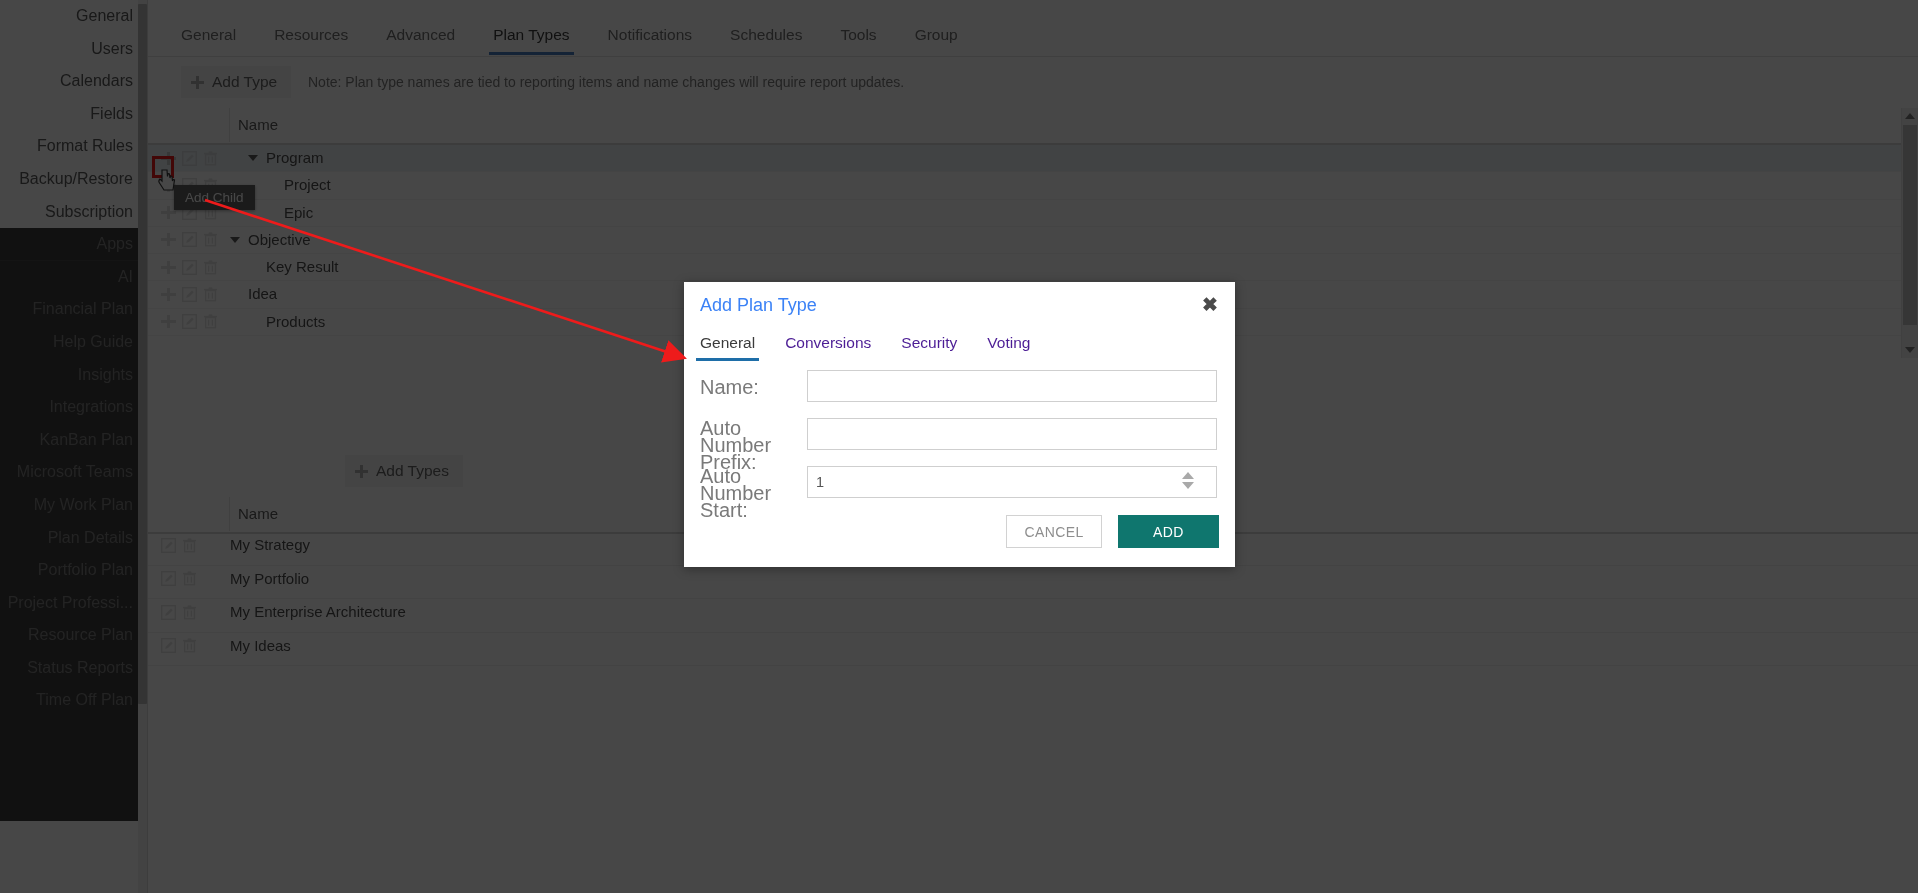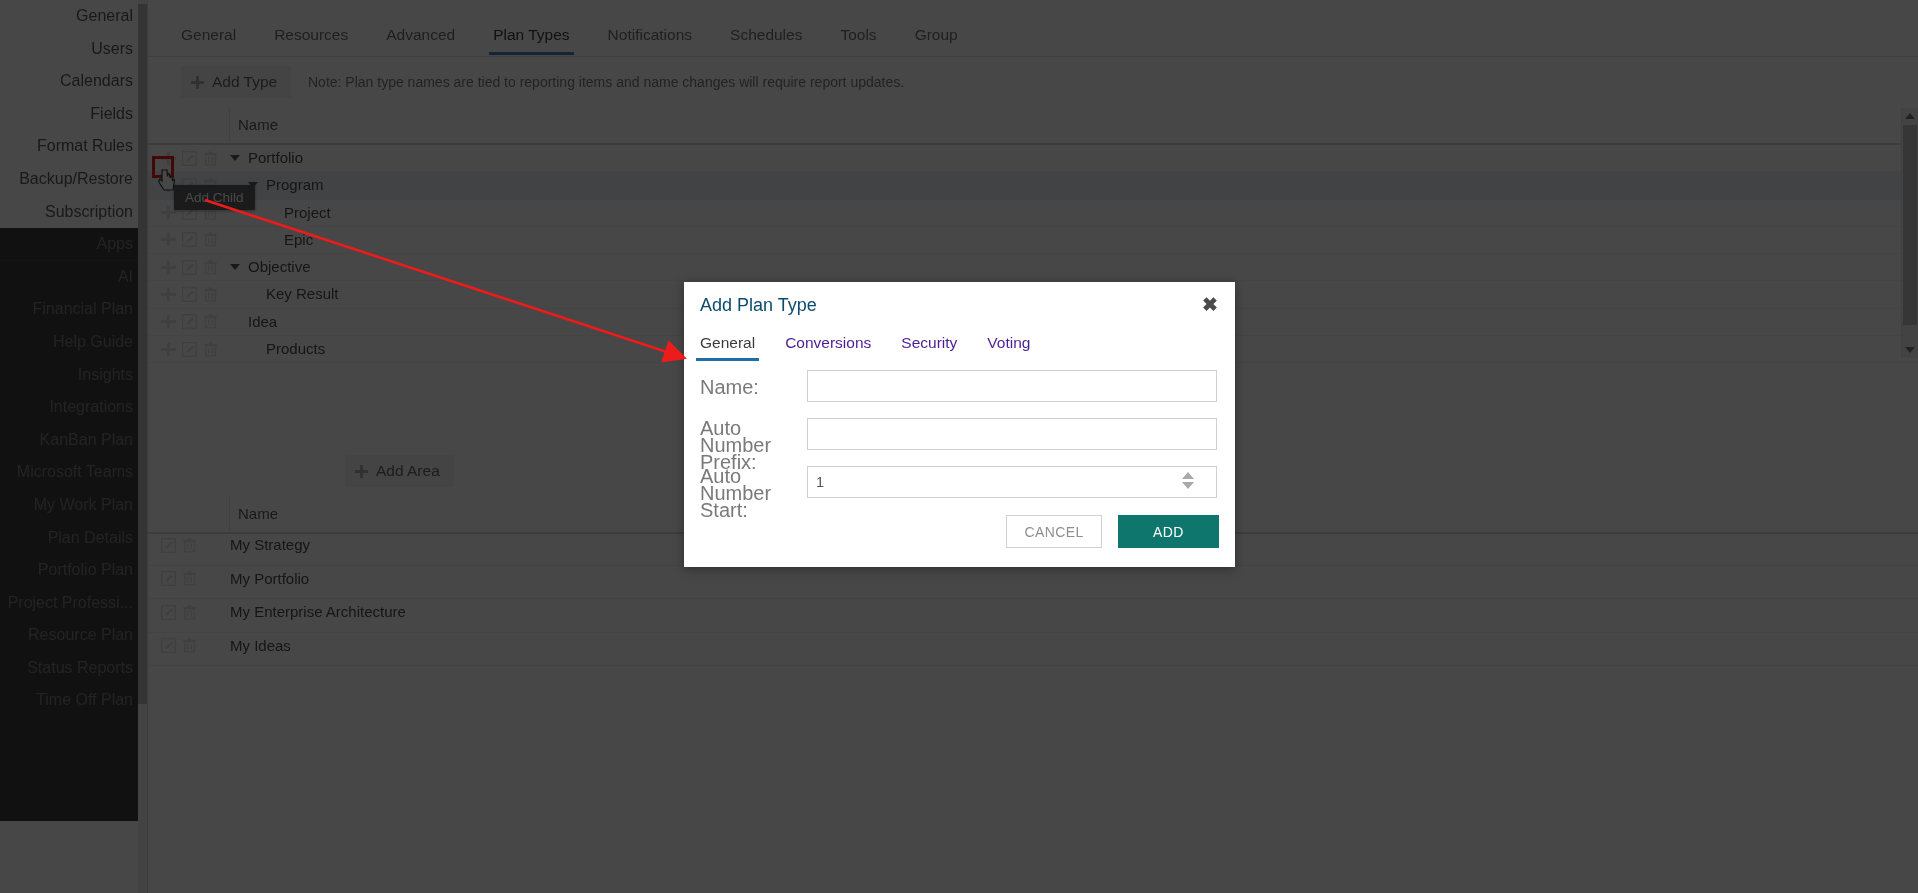--- a/index.html
+++ b/index.html
@@ -145,21 +145,21 @@
   .area-row{position:relative;height:32.6px;line-height:32.6px;border-bottom:1px solid #efefef;}
   .area-row .row-icons{width:73px;}
   .area-row .row-name{left:82px;font-size:15px;}
 
   
   #overlay{position:absolute;left:0;top:0;width:1918px;height:893px;background:rgba(0,0,0,.72);z-index:50;}
   #dialog{
     position:absolute;left:684px;top:282px;width:551px;height:285px;
     background:#fff;z-index:60;box-shadow:0 2px 10px rgba(0,0,0,.35);
   }
-  #dlg-title{position:absolute;left:16px;top:13px;font-size:18px;color:#0c4a6e;}
+  #dlg-title{position:absolute;left:16px;top:13px;font-size:18px;color:#3b82f6;}
   #dlg-close{
     position:absolute;right:14px;top:12px;width:22px;height:22px;
     font-size:19px;line-height:22px;text-align:center;color:#4a4a4a;cursor:pointer;font-weight:bold;
   }
   #dlg-tabs{position:absolute;left:16px;top:52px;display:flex;gap:30px;}
   .dtab{font-size:15.5px;color:#4c1d95;padding-bottom:9px;cursor:pointer;position:relative;}
   .dtab.active{color:#3b3b3b;}
   .dtab.active:after{content:"";position:absolute;left:-4px;right:-4px;bottom:0;height:3px;background:#1e6ea8;}
   .frow{position:absolute;left:0;width:551px;}
   .flabel{position:absolute;left:16px;font-size:20px;color:#7a7a7a;width:100px;line-height:17px;}
@@ -247,41 +247,20 @@
       </div>
       <div id="note-text">Note: Plan type names are tied to reporting items and name changes will require report updates.</div>
     </div>
 
     <div id="tree-wrap">
       <div class="grid-head">
         <div class="hcell-icons"></div>
         <div class="hcell-name">Name</div>
       </div>
       <div id="tree-rows">
-          <div class="tree-row">
-            <div class="row-icons">
-              <span class="ic ic-plus"></span>
-              <span class="ic">
-                <svg width="15" height="15" viewBox="0 0 15 15">
-                  <rect x="0.7" y="0.7" width="13.6" height="13.6" fill="none" stroke="#c3c3c3" stroke-width="1.4"></rect>
-                  <path d="M4 11 L5.2 8.2 L10 3.4 L11.8 5.2 L7 10 Z" fill="#c3c3c3"></path>
-                </svg>
-              </span>
-              <span class="ic">
-                <svg width="15" height="15" viewBox="0 0 15 15">
-                  <rect x="2.6" y="3.6" width="9.8" height="10.2" fill="none" stroke="#c3c3c3" stroke-width="1.4"></rect>
-                  <rect x="1" y="1.8" width="13" height="1.6" fill="#c3c3c3"></rect>
-                  <rect x="5.6" y="0.4" width="3.8" height="1.6" fill="#c3c3c3"></rect>
-                  <rect x="5" y="5.6" width="1.3" height="6" fill="#c3c3c3"></rect>
-                  <rect x="8.7" y="5.6" width="1.3" height="6" fill="#c3c3c3"></rect>
-                </svg>
-              </span>
-            </div>
-            <div class="row-name" style="left: 82px;"><span class="caret"></span><span>Portfolio</span></div>
-          </div>
           <div class="tree-row hl">
             <div class="row-icons">
               <span class="ic ic-plus strong"></span>
               <span class="ic">
                 <svg width="15" height="15" viewBox="0 0 15 15">
                   <rect x="0.7" y="0.7" width="13.6" height="13.6" fill="none" stroke="#c3c3c3" stroke-width="1.4"></rect>
                   <path d="M4 11 L5.2 8.2 L10 3.4 L11.8 5.2 L7 10 Z" fill="#c3c3c3"></path>
                 </svg>
               </span>
               <span class="ic">
@@ -430,21 +409,21 @@
         <div id="tree-thumb"></div>
         <div class="arrow down">
             <span class="tri-d"></span>
           </div>
       </div>
     </div>
 
     <div id="area-wrap">
       <div class="area-btn">
         <span class="plus-glyph"></span>
-        <span>Add Area</span>
+        <span>Add Types</span>
       </div>
       <div class="grid-head" style="position:absolute;left:0;top:42px;width:1770px;">
         <div class="hcell-icons"></div>
         <div class="hcell-name">Name</div>
       </div>
       <div id="area-rows" style="position:absolute;left:0;top:77px;width:1770px;">
           <div class="area-row">
             <div class="row-icons">
               <span class="ic">
                 <svg width="15" height="15" viewBox="0 0 15 15">

